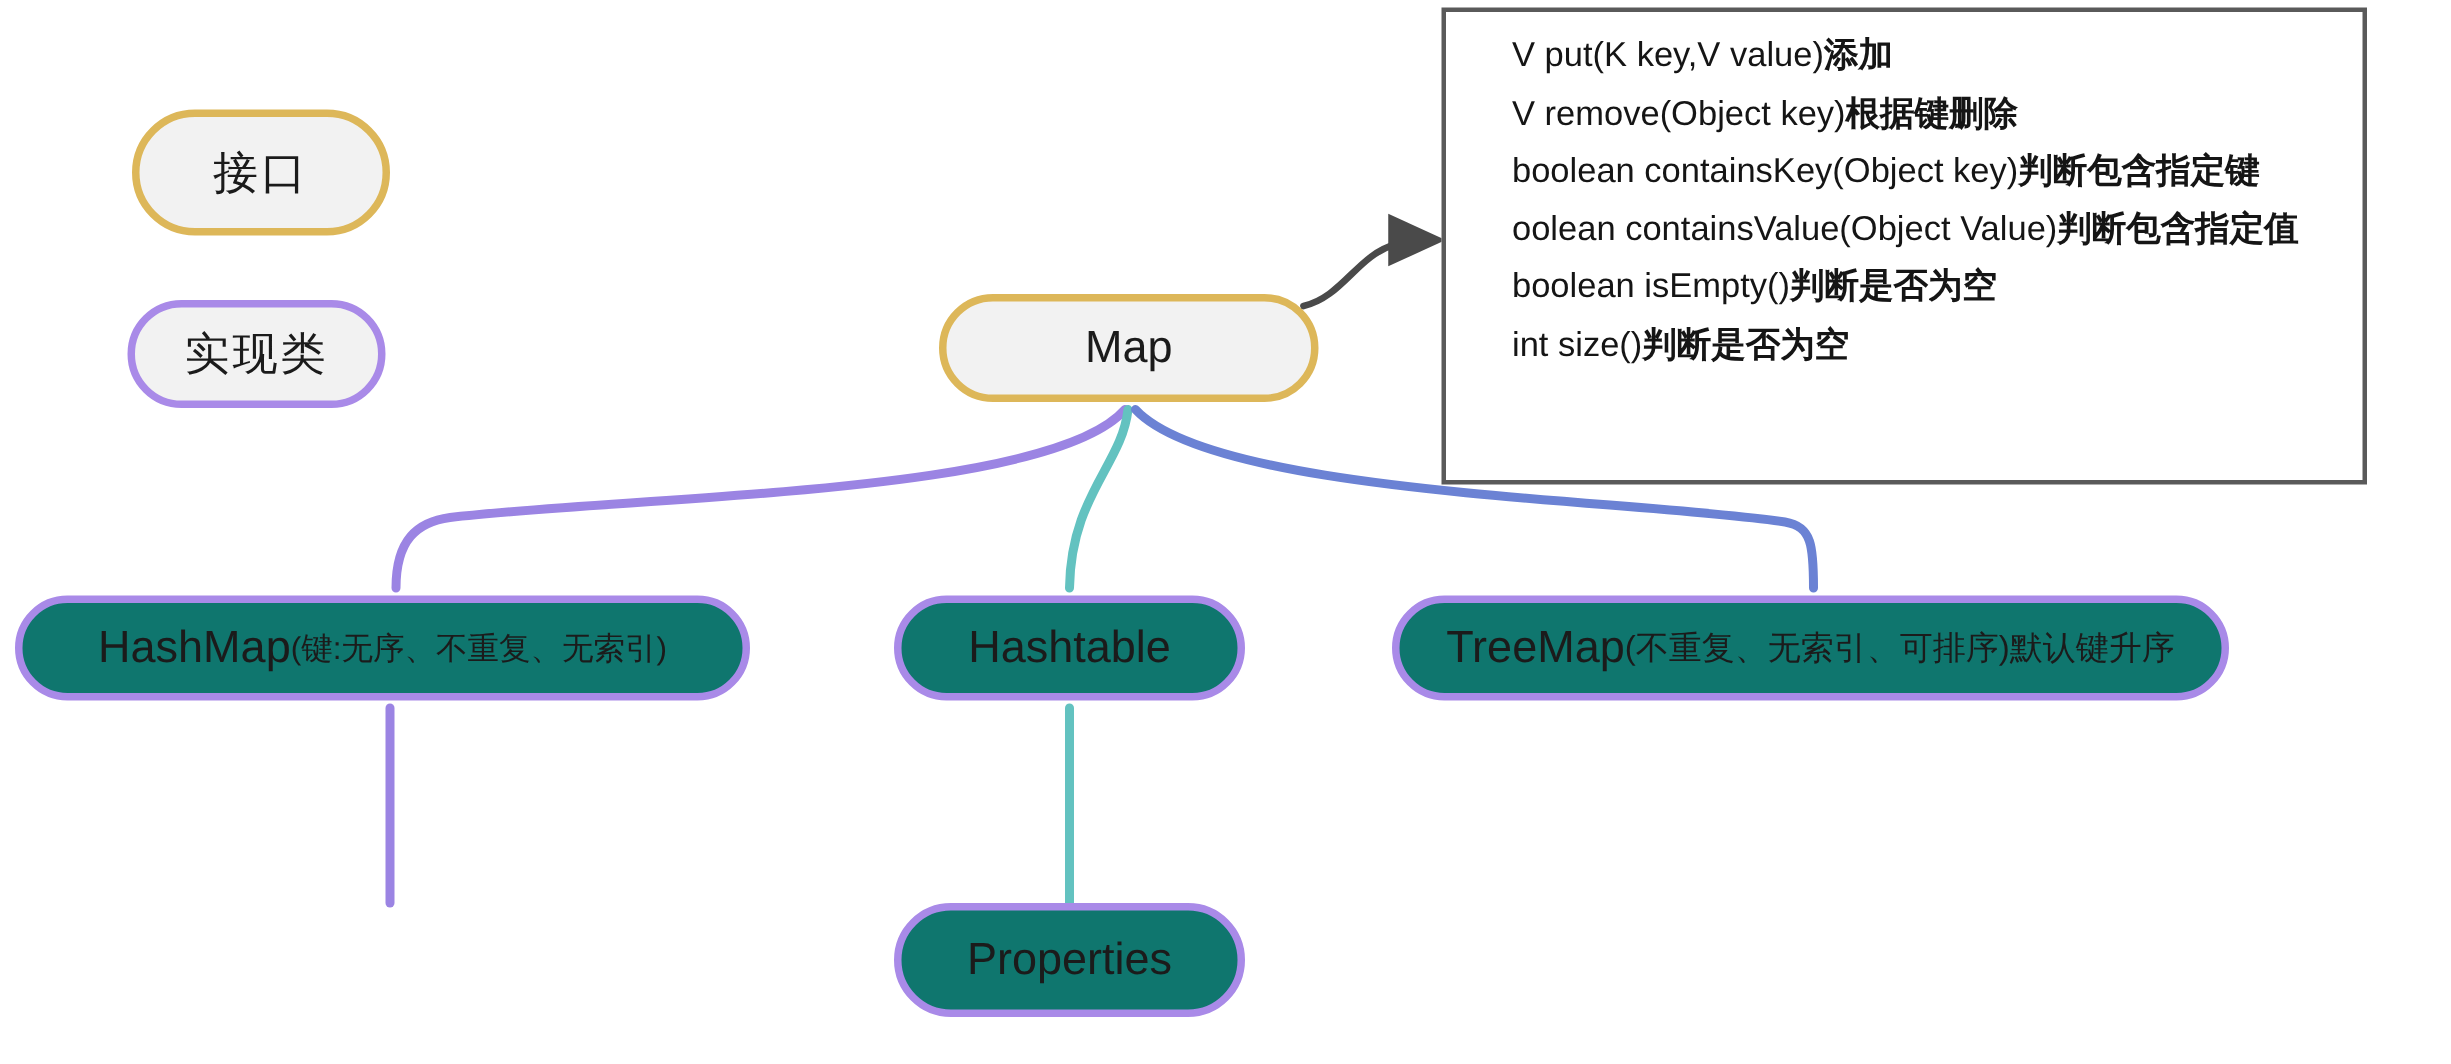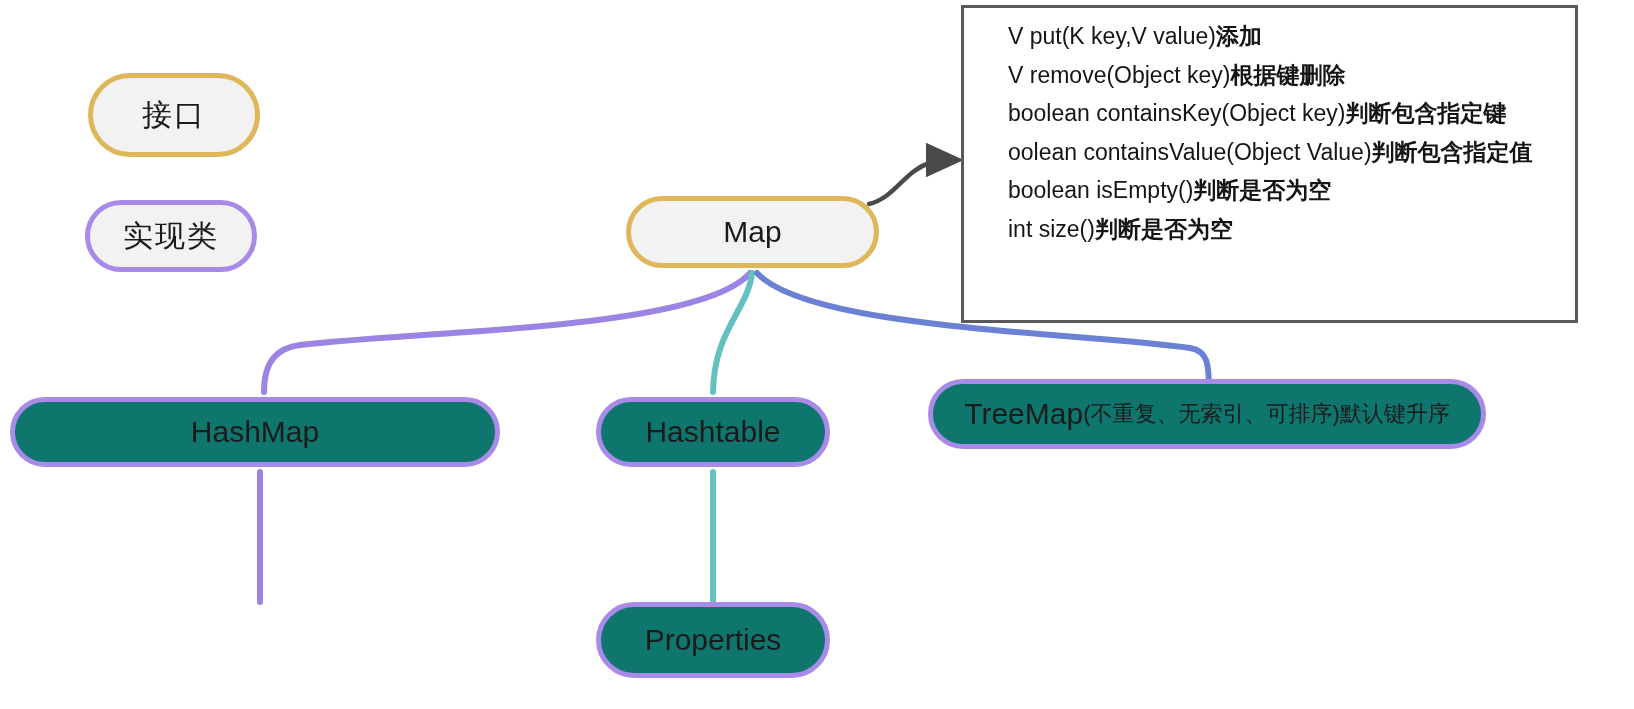--- a/index.html
+++ b/index.html
@@ -114,27 +114,28 @@
   <div class="node legend-node legend-impl" style="left:85px; top:200px; width:172px; height:72px;">
     <span class="main">实现类</span>
   </div>
 
   <div class="node node-map" style="left:626px; top:196px; width:253px; height:72px;">
     <span class="main title-lg">Map</span>
   </div>
 
   <div class="node node-impl" style="left:10px; top:397px; width:490px; height:70px;">
     <span class="main title-lg">HashMap</span>
+      <span class="sub annot-b">(键:无序、不重复、无索引)</span>
   </div>
 
   <div class="node node-impl" style="left:596px; top:397px; width:234px; height:70px;text-align:right;">
     <span class="main title-lg">Hashtable</span>
   </div>
 
-  <div class="node node-impl" style="left:928px; top:379px; width:558px; height:70px;">
+  <div class="node node-impl" style="left:928px; top:397px; width:558px; height:70px;">
     <span class="main title-lg">TreeMap</span>
       <span class="sub annot">(不重复、无索引、可排序)默认键升序</span>
   </div>
 
 
   <div class="node node-impl" style="left:596px; top:602px; width:234px; height:76px;">
     <span class="main title-lg">Properties</span>
   </div>
 
   <div class="apibox" style="left:961px; top:5px; width:617px; height:318px;padding-left:44px;">

